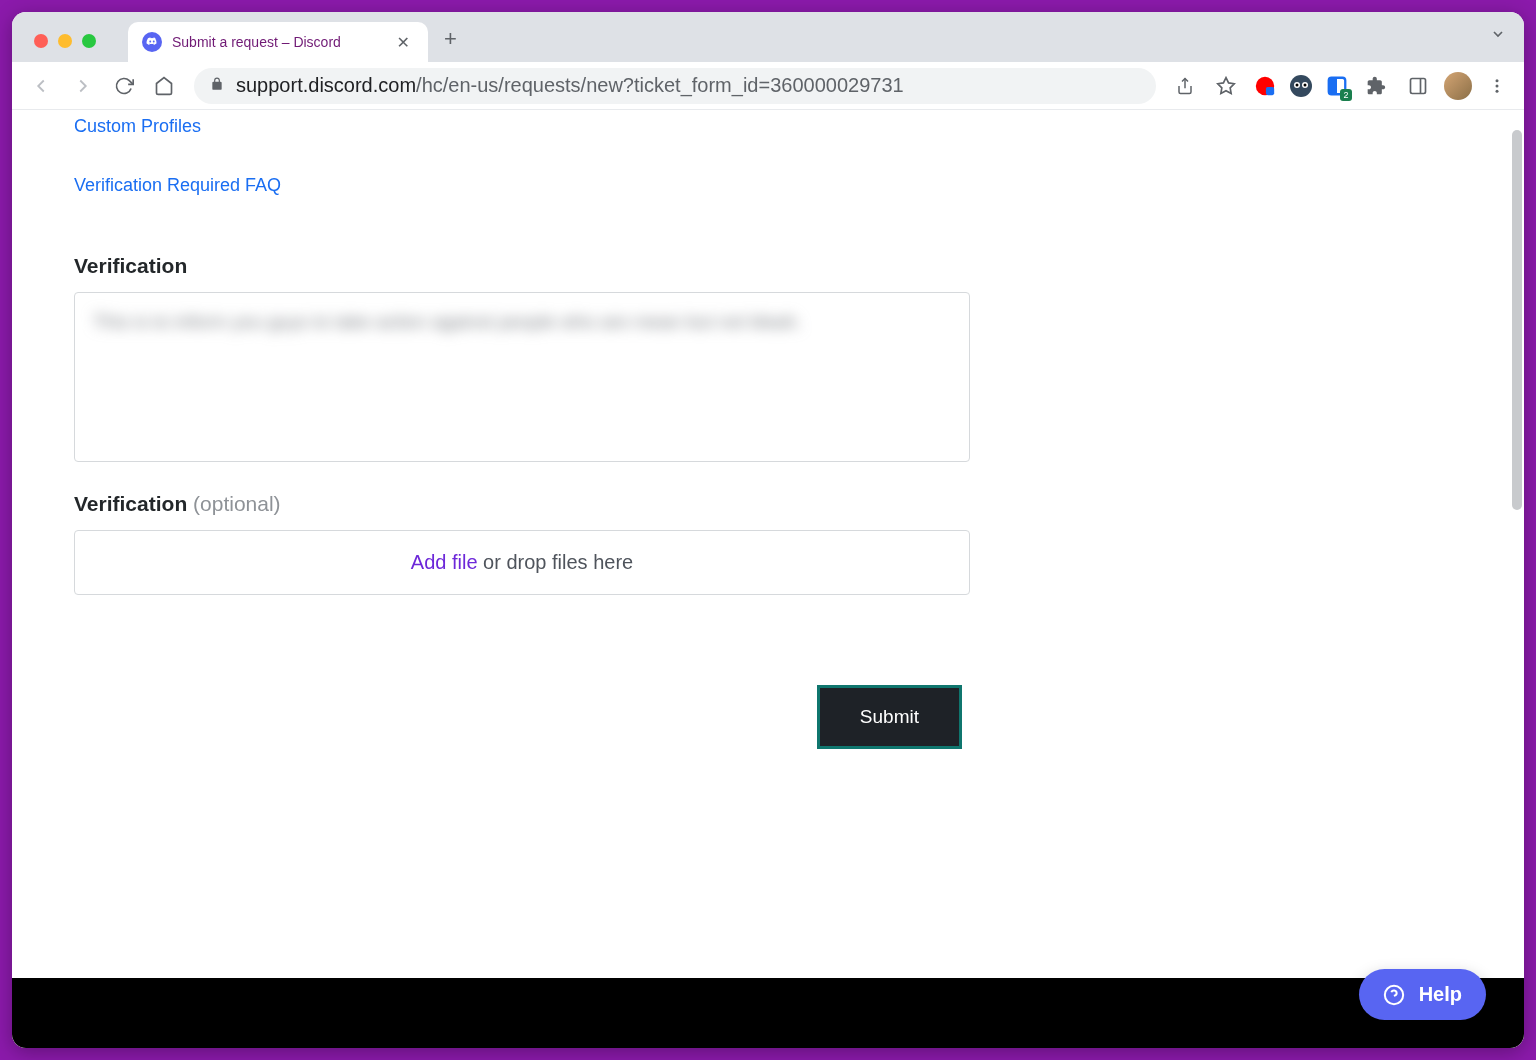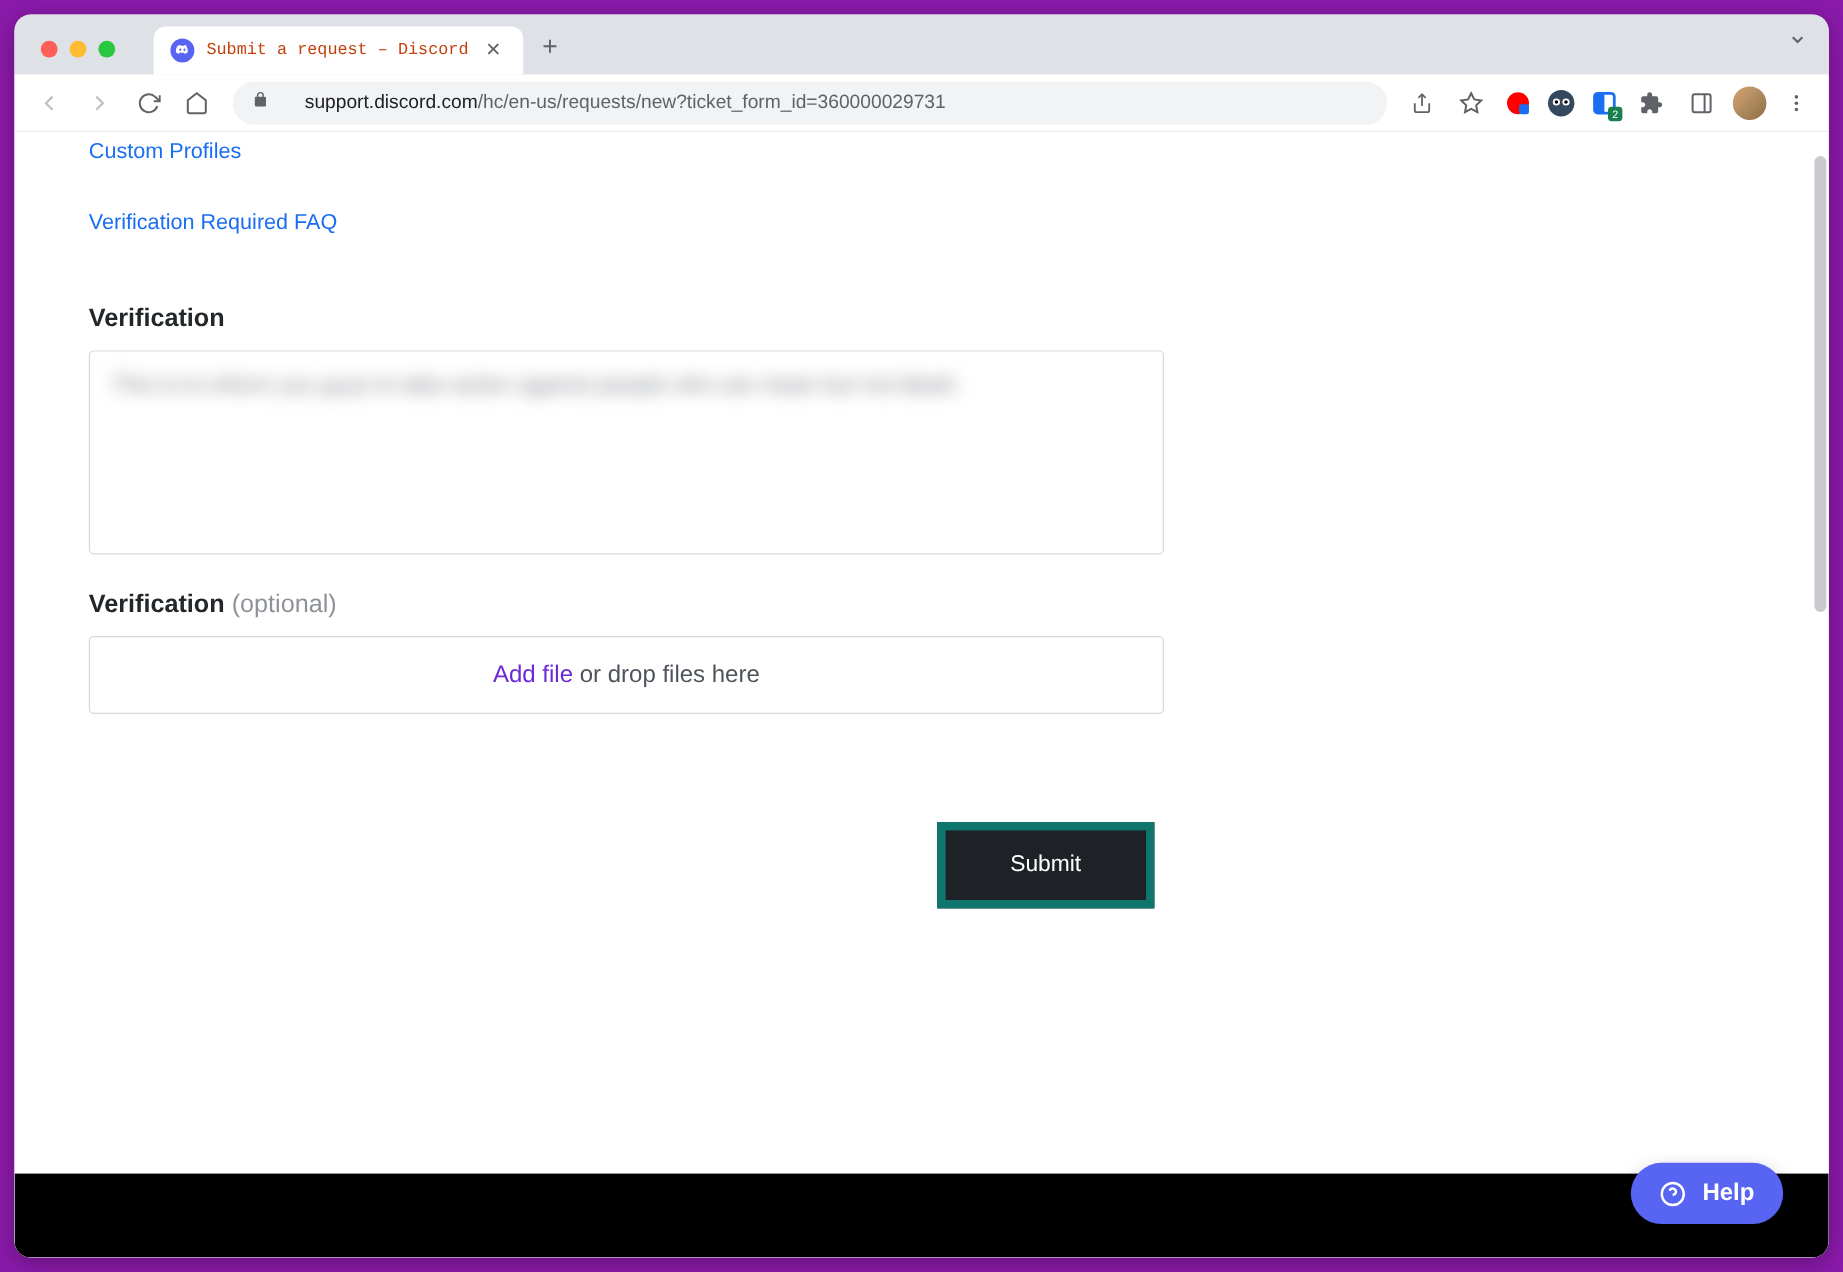--- a/index.html
+++ b/index.html
@@ -48,21 +48,21 @@
       gap: 10px;
       min-width: 300px;
       margin-left: 20px;
     }
     .tab-favicon {
       width: 20px; height: 20px; border-radius: 50%;
       background: #5865f2;
       display: flex; align-items: center; justify-content: center;
     }
     .tab-favicon svg { width: 12px; height: 12px; fill: #fff; }
-    .tab-title { font-size: 14px; color: #c2410c; flex: 1; font-family: Liberation Mono, monospace; }
+    .tab-title { font-size: 14px; color: #701a75; flex: 1; }
     .tab-close { color: #5f6368; font-size: 16px; cursor: pointer; padding: 0 4px;}
     .new-tab { color: #5f6368; font-size: 22px; padding: 0 16px 10px; cursor: pointer; }
     .tab-chevron { position: absolute; right: 18px; bottom: 16px; color: #5f6368; }
     
     .toolbar {
       background: #fff;
       height: 48px;
       display: flex;
       align-items: center;
       padding: 0 12px;
@@ -76,21 +76,21 @@
       background: #f1f3f4;
       border-radius: 22px;
       height: 36px;
       display: flex;
       align-items: center;
       padding: 0 16px;
       gap: 12px;
       margin: 0 6px;
     }
     .lock-icon { color: #5f6368; }
-    .url { font-size: 16px; color: #202124; margin-left: 18px; }
+    .url { font-size: 20px; color: #202124; }
     .url-muted { color: #5f6368; }
     .toolbar-right { display: flex; align-items: center; gap: 10px; }
     .ext-icon { width: 26px; height: 26px; display: flex; align-items: center; justify-content: center; }
     .avatar { width: 28px; height: 28px; border-radius: 50%; background: linear-gradient(135deg,#d4a574,#8b6f47); }
     
     .page {
       background: #fff;
       height: calc(100% - 98px);
       overflow-y: auto;
       position: relative;
@@ -143,22 +143,22 @@
       margin-top: 90px;
       display: flex;
       justify-content: flex-end;
       padding-right: 8px;
     }
     .submit-btn {
       background: #1e2227;
       color: #fff;
       font-size: 19px;
       font-weight: 500;
-      border: 7px solid #0f766e;
-      padding: 18px 54px;
+      border: 3px solid #0f766e;
+      padding: 18px 40px;
       cursor: pointer;
     }
     .page-footer {
       background: #000;
       height: 70px;
       position: absolute;
       bottom: 0; left: 0; right: 0;
     }
     .help-pill {
       position: absolute;

